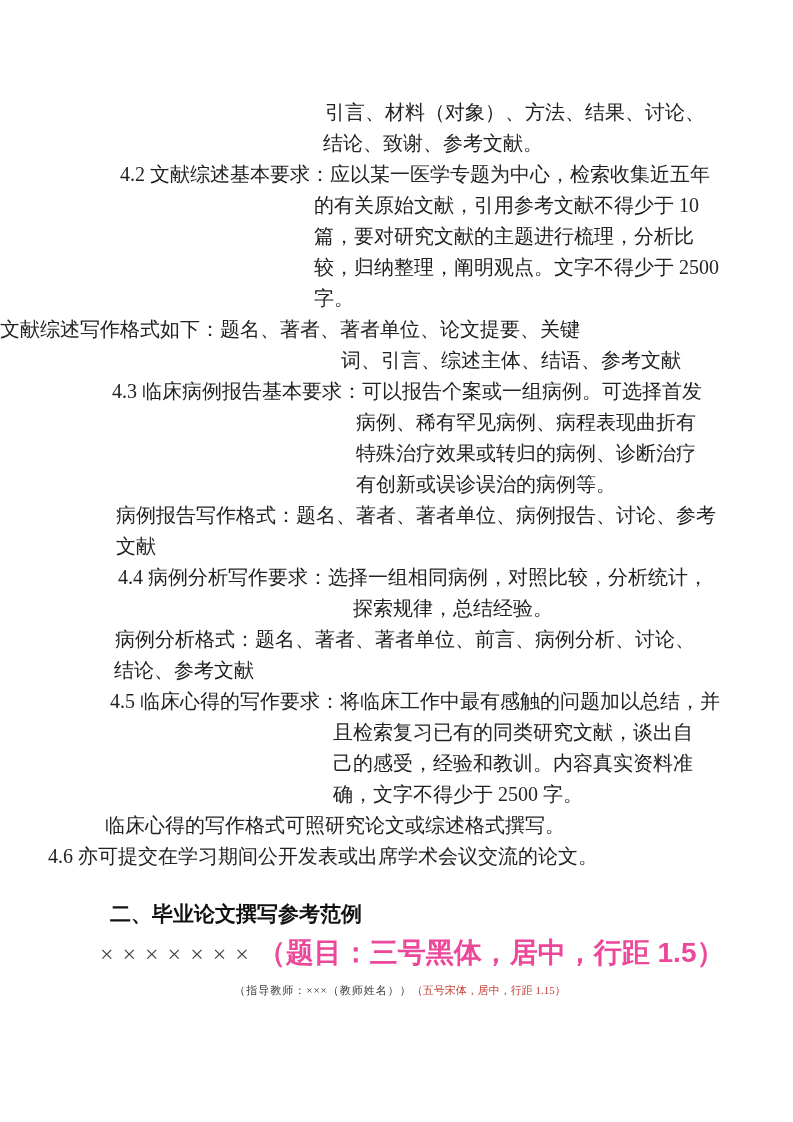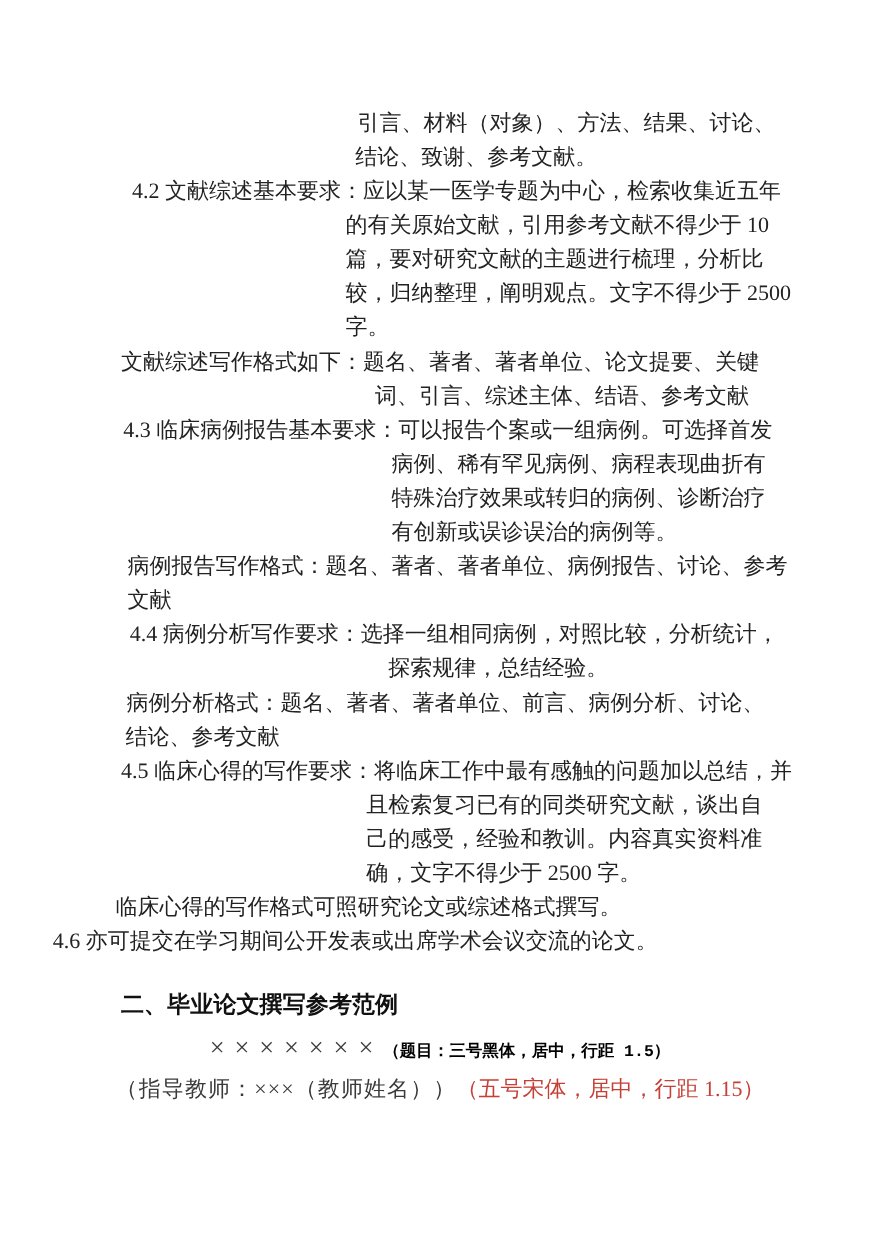--- a/index.html
+++ b/index.html
@@ -47,35 +47,35 @@
     line-height: 42px;
     margin-top: 2px;
     white-space: nowrap;
   }
   .ex-title .crosses {
     font-size: 24px;
     letter-spacing: 9px;
     color: #3d3d3d;
   }
   .ex-title .red-note {
-    font-family: Liberation Mono, monospace;
+    font-family: Liberation Sans, sans-serif;
     font-weight: 700;
-    font-size: 15px;
-    color: #000000;
+    font-size: 28px;
+    color: #ec4899;
   }
   .ex-meta {
     line-height: 27px;
     font-size: 18px;
     color: #3a3a3a;
     letter-spacing: 1px;
     white-space: nowrap;
   }
   .ex-advisor {
     line-height: 25px;
-    font-size: 20px;
+    font-size: 11px;
     white-space: nowrap;
     text-align: center;
   }
   .ex-advisor .dark-part {
     color: #3a3a3a;
     letter-spacing: 1px;
   }
   .ex-advisor .red-serif {
     color: #c54036;
   }
@@ -85,21 +85,21 @@
 
 <div class="page">
   <div class="doc">
     <div class="bline" style="padding-left:325px">引言、材料（对象）、方法、结果、讨论、</div>
     <div class="bline" style="padding-left:323px">结论、致谢、参考文献。</div>
     <div class="bline" style="padding-left:120px">4.2 文献综述基本要求：应以某一医学专题为中心，检索收集近五年</div>
     <div class="bline" style="padding-left:314px">的有关原始文献，引用参考文献不得少于 10</div>
     <div class="bline" style="padding-left:314px">篇，要对研究文献的主题进行梳理，分析比</div>
     <div class="bline" style="padding-left:314px">较，归纳整理，阐明观点。文字不得少于 2500</div>
     <div class="bline" style="padding-left:314px">字。</div>
-    <div class="bline" style="padding-left:110px">文献综述写作格式如下：题名、著者、著者单位、论文提要、关键</div>
+    <div class="bline" style="">文献综述写作格式如下：题名、著者、著者单位、论文提要、关键</div>
     <div class="bline" style="padding-left:341px">词、引言、综述主体、结语、参考文献</div>
     <div class="bline" style="padding-left:112px">4.3 临床病例报告基本要求：可以报告个案或一组病例。可选择首发</div>
     <div class="bline" style="padding-left:356px">病例、稀有罕见病例、病程表现曲折有</div>
     <div class="bline" style="padding-left:356px">特殊治疗效果或转归的病例、诊断治疗</div>
     <div class="bline" style="padding-left:356px">有创新或误诊误治的病例等。</div>
     <div class="bline" style="padding-left:116px">病例报告写作格式：题名、著者、著者单位、病例报告、讨论、参考</div>
     <div class="bline" style="padding-left:116px">文献</div>
     <div class="bline" style="padding-left:118px">4.4 病例分析写作要求：选择一组相同病例，对照比较，分析统计，</div>
     <div class="bline" style="padding-left:353px">探索规律，总结经验。</div>
     <div class="bline" style="padding-left:115px">病例分析格式：题名、著者、著者单位、前言、病例分析、讨论、</div>

